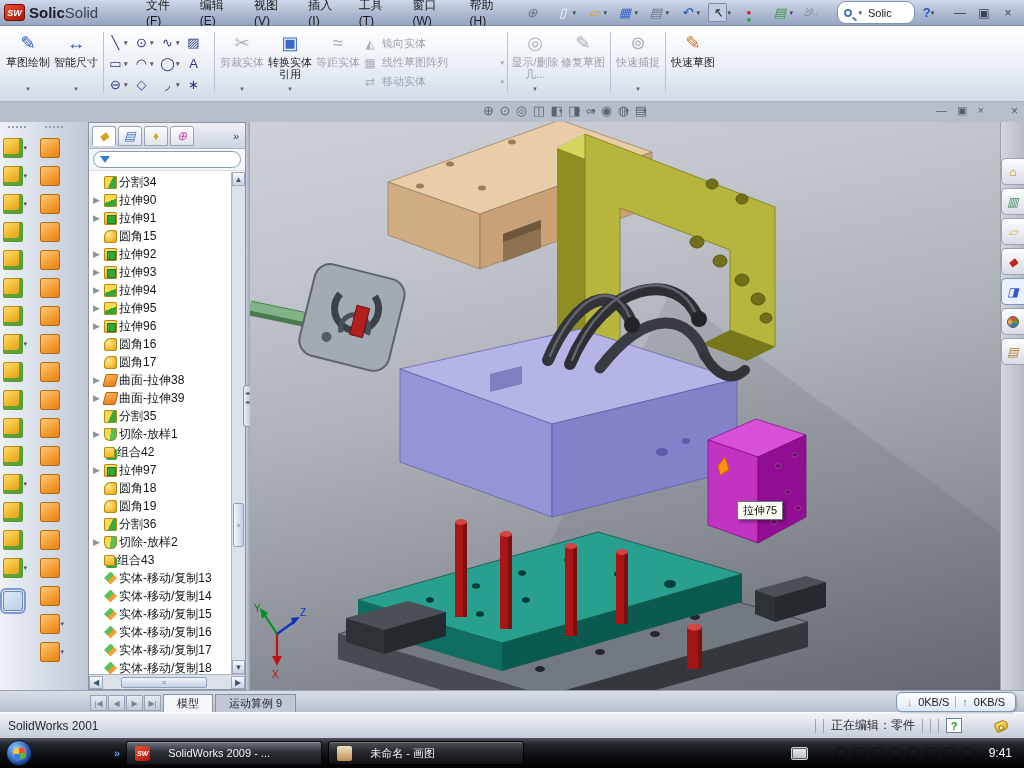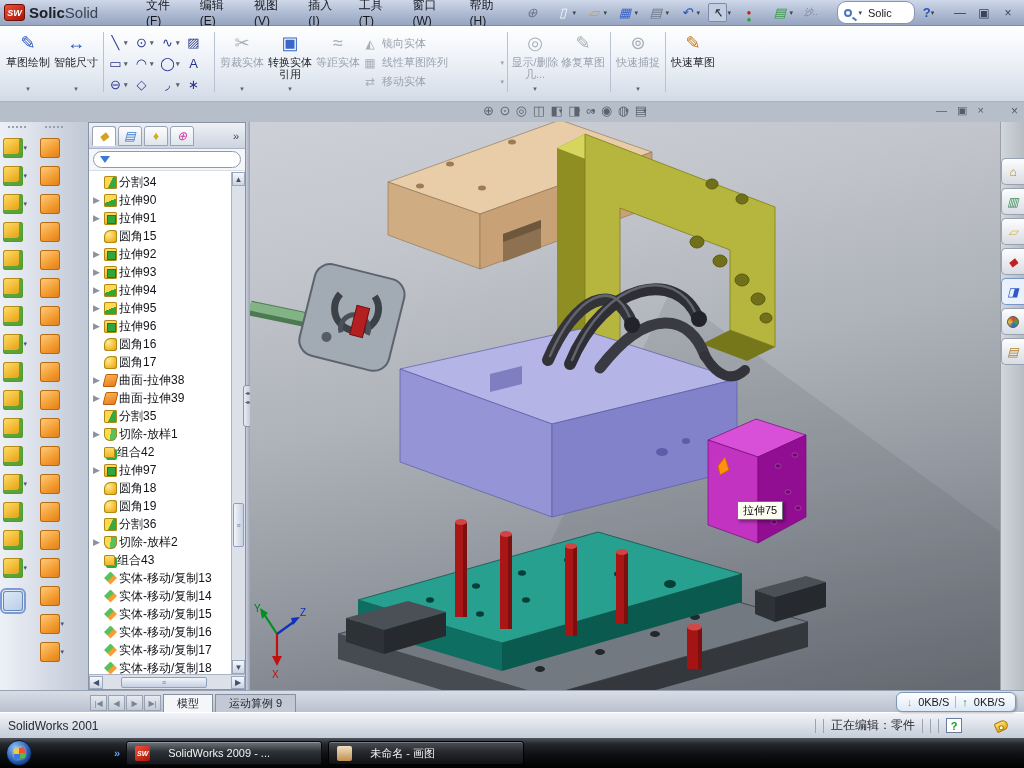--- a/index.html
+++ b/index.html
@@ -1118,15 +1118,30 @@
         <span class="taskbtn active">
           <span class="tb-ic" style="background:linear-gradient(145deg,#f05038,#a81408)">SW</span>
           <span>SolidWorks 2009 - ...</span>
         </span>
 
         <span class="taskbtn idle">
           <span class="tb-ic" style="background:linear-gradient(#f0e0c0,#c09050)"></span>
           <span>未命名 - 画图</span>
         </span>
       </span>
+    <div class="tray">
+      <span class="kbd"></span>
+      <span style="display:flex;gap:5px;align-items:center">
+
+      <span class="tray-dot"><i style="background:radial-gradient(circle at 35% 30%,#f08080,#b01818)"></i></span>
+          <span class="tray-dot"><i style="background:radial-gradient(circle at 35% 30%,#80e890,#1a8a2a)"></i></span>
+          <span class="tray-dot"><i style="background:radial-gradient(circle at 35% 30%,#c8ccd2,#70767e)"></i></span>
+          <span class="tray-dot"><i style="background:radial-gradient(circle at 35% 30%,#d8dce2,#8a9098)"></i></span>
+          <span class="tray-dot"><i style="background:radial-gradient(circle at 35% 30%,#90e8a0,#28a038)"></i></span>
+          <span class="tray-dot"><i style="background:radial-gradient(circle at 35% 30%,#d8d890,#909046)"></i></span>
+          <span class="tray-dot"><i style="background:radial-gradient(circle at 35% 30%,#78e088,#1c9030)"></i></span>
+          <span class="tray-dot"><i style="background:radial-gradient(circle at 35% 30%,#88a0e8,#2848b0)"></i></span>
+        </span>
+      <span class="clock">9:41</span>
+    </div>
   </div>
 
 </div>
 
 </body></html>

